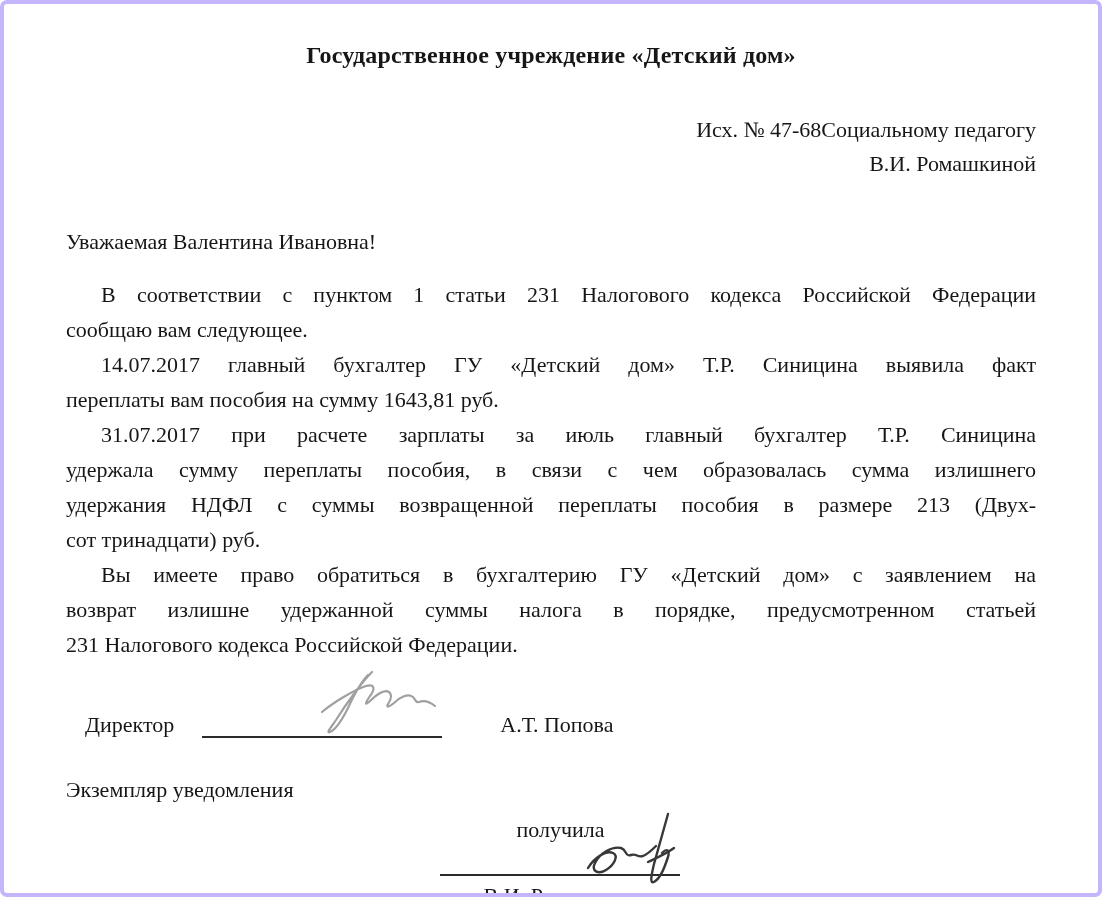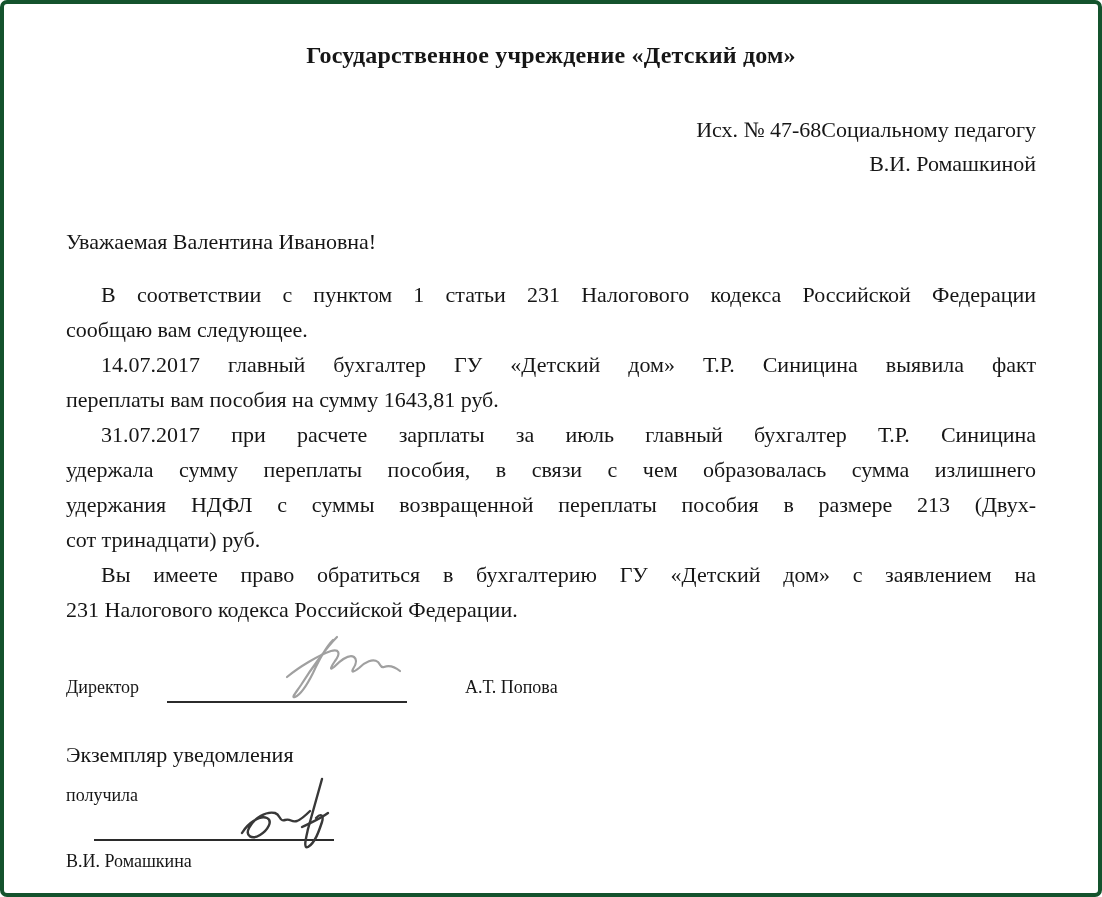--- a/index.html
+++ b/index.html
@@ -6,21 +6,21 @@
   html, body { background: #ffffff; }
   body {
     width: 1102px;
     height: 897px;
     font-family: "Liberation Serif", "DejaVu Serif", serif;
     color: #161616;
   }
   .page {
     width: 1102px;
     height: 897px;
-    border: 4px solid #14532d;
+    border: 4px solid #c4b5fd;
     border-radius: 7px;
     background: #ffffff;
     padding: 0 62px;
     overflow: hidden;
     position: relative;
   }
   .doc-title {
     margin-top: 38px;
     text-align: center;
     font-size: 24px;
@@ -52,22 +52,23 @@
     white-space: nowrap;
   }
   .lastline {
     text-align: left;
     text-align-last: left;
     white-space: nowrap;
   }
   .indent { text-indent: 35px; }
   .sign-row {
     display: flex;
-    align-items: flex-start;
-    font-size: 18px;
+    align-items: center;
+    font-size: 22px;
+    margin-left: 19px;
   }
   .director-row { margin-top: 50px; }
   .sig-line {
     display: inline-block;
     width: 240px;
     border-bottom: 2px solid #2b2b2b;
     height: 26px;
     margin-left: 28px;
     margin-right: 58px;
     position: relative;
@@ -122,20 +123,21 @@
 
     <div class="jline indent">14.07.2017 главный бухгалтер ГУ «Детский дом» Т.Р. Синицина выявила факт</div>
     <div class="lastline">переплаты вам пособия на сумму 1643,81 руб.</div>
 
     <div class="jline indent">31.07.2017 при расчете зарплаты за июль главный бухгалтер Т.Р. Синицина</div>
     <div class="jline">удержала сумму переплаты пособия, в связи с чем образовалась сумма излишнего</div>
     <div class="jline">удержания НДФЛ с суммы возвращенной переплаты пособия в размере 213 (Двух-</div>
     <div class="lastline">сот тринадцати) руб.</div>
 
     <div class="jline indent">Вы имеете право обратиться в бухгалтерию ГУ «Детский дом» с заявлением на</div>
+    <div class="jline">возврат излишне удержанной суммы налога в порядке, предусмотренном статьей</div>
     <div class="lastline">231 Налогового кодекса Российской Федерации.</div>
   </div>
 
   <div class="sign-row director-row">
     <span>Директор</span>
     <span class="sig-line">
       <svg class="sig-svg sig-director" viewBox="0 0 150 66" fill="none" stroke="#a0a0a0" stroke-width="2.2" stroke-linecap="round" stroke-linejoin="round">
         <path d="M70 4 C60 14 44 36 34 52 C28 61 24 65 28 64 C33 62 40 52 46 40 C52 27 60 13 66 7"></path>
         <path d="M20 44 C32 34 52 22 64 18 C72 16 74 20 68 28 C64 34 62 38 67 34 C74 27 82 21 87 24 C91 27 88 33 86 36 C84 40 87 39 92 35 C98 29 106 25 111 29 C114 32 113 35 117 34 C122 32 128 34 133 38"></path>
       </svg>

